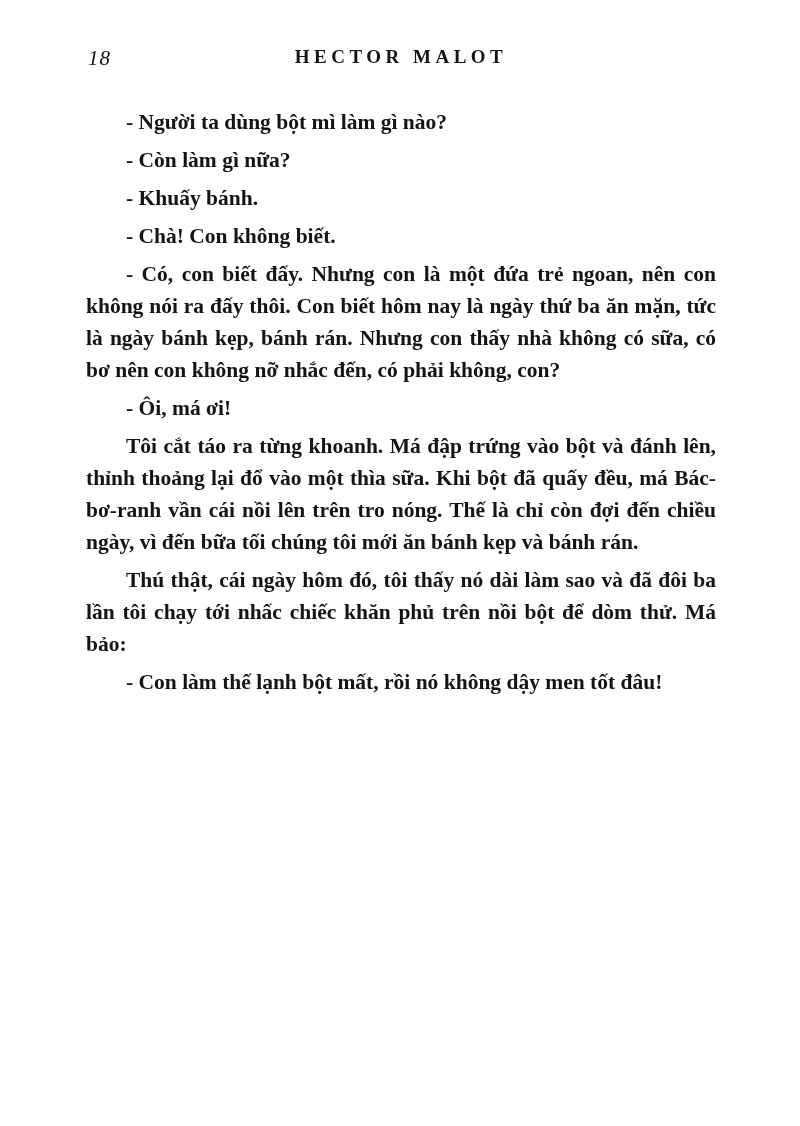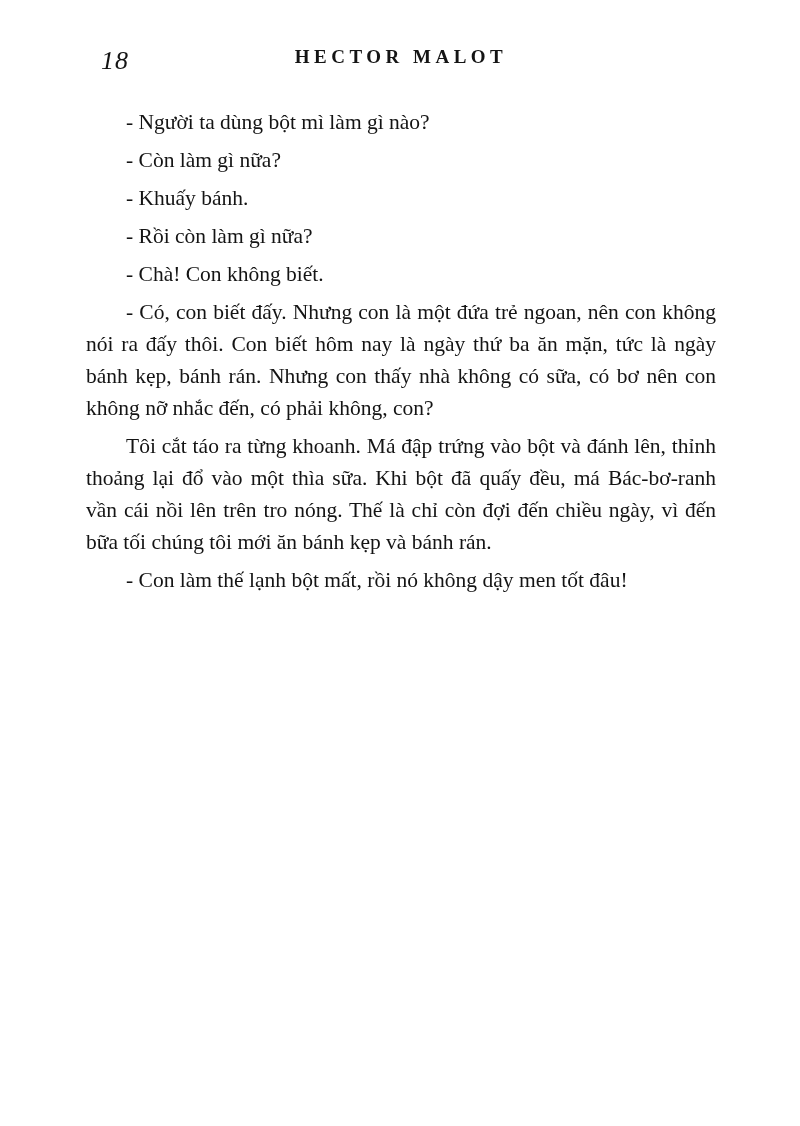--- a/index.html
+++ b/index.html
@@ -21,55 +21,57 @@
     padding: 46px 84px 40px 86px;
     background: #ffffff;
   }
   .page-header {
     position: relative;
     height: 30px;
     margin-bottom: 30px;
   }
   .page-number {
     position: absolute;
-    left: 15px;
+    left: 2px;
     top: 0;
     font-style: italic;
-    font-size: 26px;
+    font-size: 21px;
     letter-spacing: 1px;
   }
   .running-title {
     display: block;
     text-align: center;
     font-size: 19px;
     font-weight: 600;
     letter-spacing: 4.5px;
   }
   .page-body p {
     margin: 6px 0 0 0;
     font-size: 21.5px;
     line-height: 32px;
     text-align: justify;
     text-indent: 40px;
+    font-weight: bold;
   }
   .page-body p:first-child {
     margin-top: 0;
   }
 </style>
 </head>
 <body>
 
 <div class="page">
   <header class="page-header">
     <span class="page-number">18</span>
     <span class="running-title">HECTOR MALOT</span>
   </header>
   <main class="page-body">
       <p>- Người ta dùng bột mì làm gì nào?</p>
       <p>- Còn làm gì nữa?</p>
       <p>- Khuấy bánh.</p>
-      <p>- Rồi còn làm gì nữa?</p>
       <p>- Chà! Con không biết.</p>
       <p>- Có, con biết đấy. Nhưng con là một đứa trẻ ngoan, nên con không nói ra đấy thôi. Con biết hôm nay là ngày thứ ba ăn mặn, tức là ngày bánh kẹp, bánh rán. Nhưng con thấy nhà không có sữa, có bơ nên con không nỡ nhắc đến, có phải không, con?</p>
+      <p>- Ôi, má ơi!</p>
       <p>Tôi cắt táo ra từng khoanh. Má đập trứng vào bột và đánh lên, thỉnh thoảng lại đổ vào một thìa sữa. Khi bột đã quấy đều, má Bác-bơ-ranh vần cái nồi lên trên tro nóng. Thế là chỉ còn đợi đến chiều ngày, vì đến bữa tối chúng tôi mới ăn bánh kẹp và bánh rán.</p>
+      <p>Thú thật, cái ngày hôm đó, tôi thấy nó dài làm sao và đã đôi ba lần tôi chạy tới nhấc chiếc khăn phủ trên nồi bột để dòm thử. Má bảo:</p>
       <p>- Con làm thế lạnh bột mất, rồi nó không dậy men tốt đâu!</p>
     </main>
 </div>
 
 </body></html>

